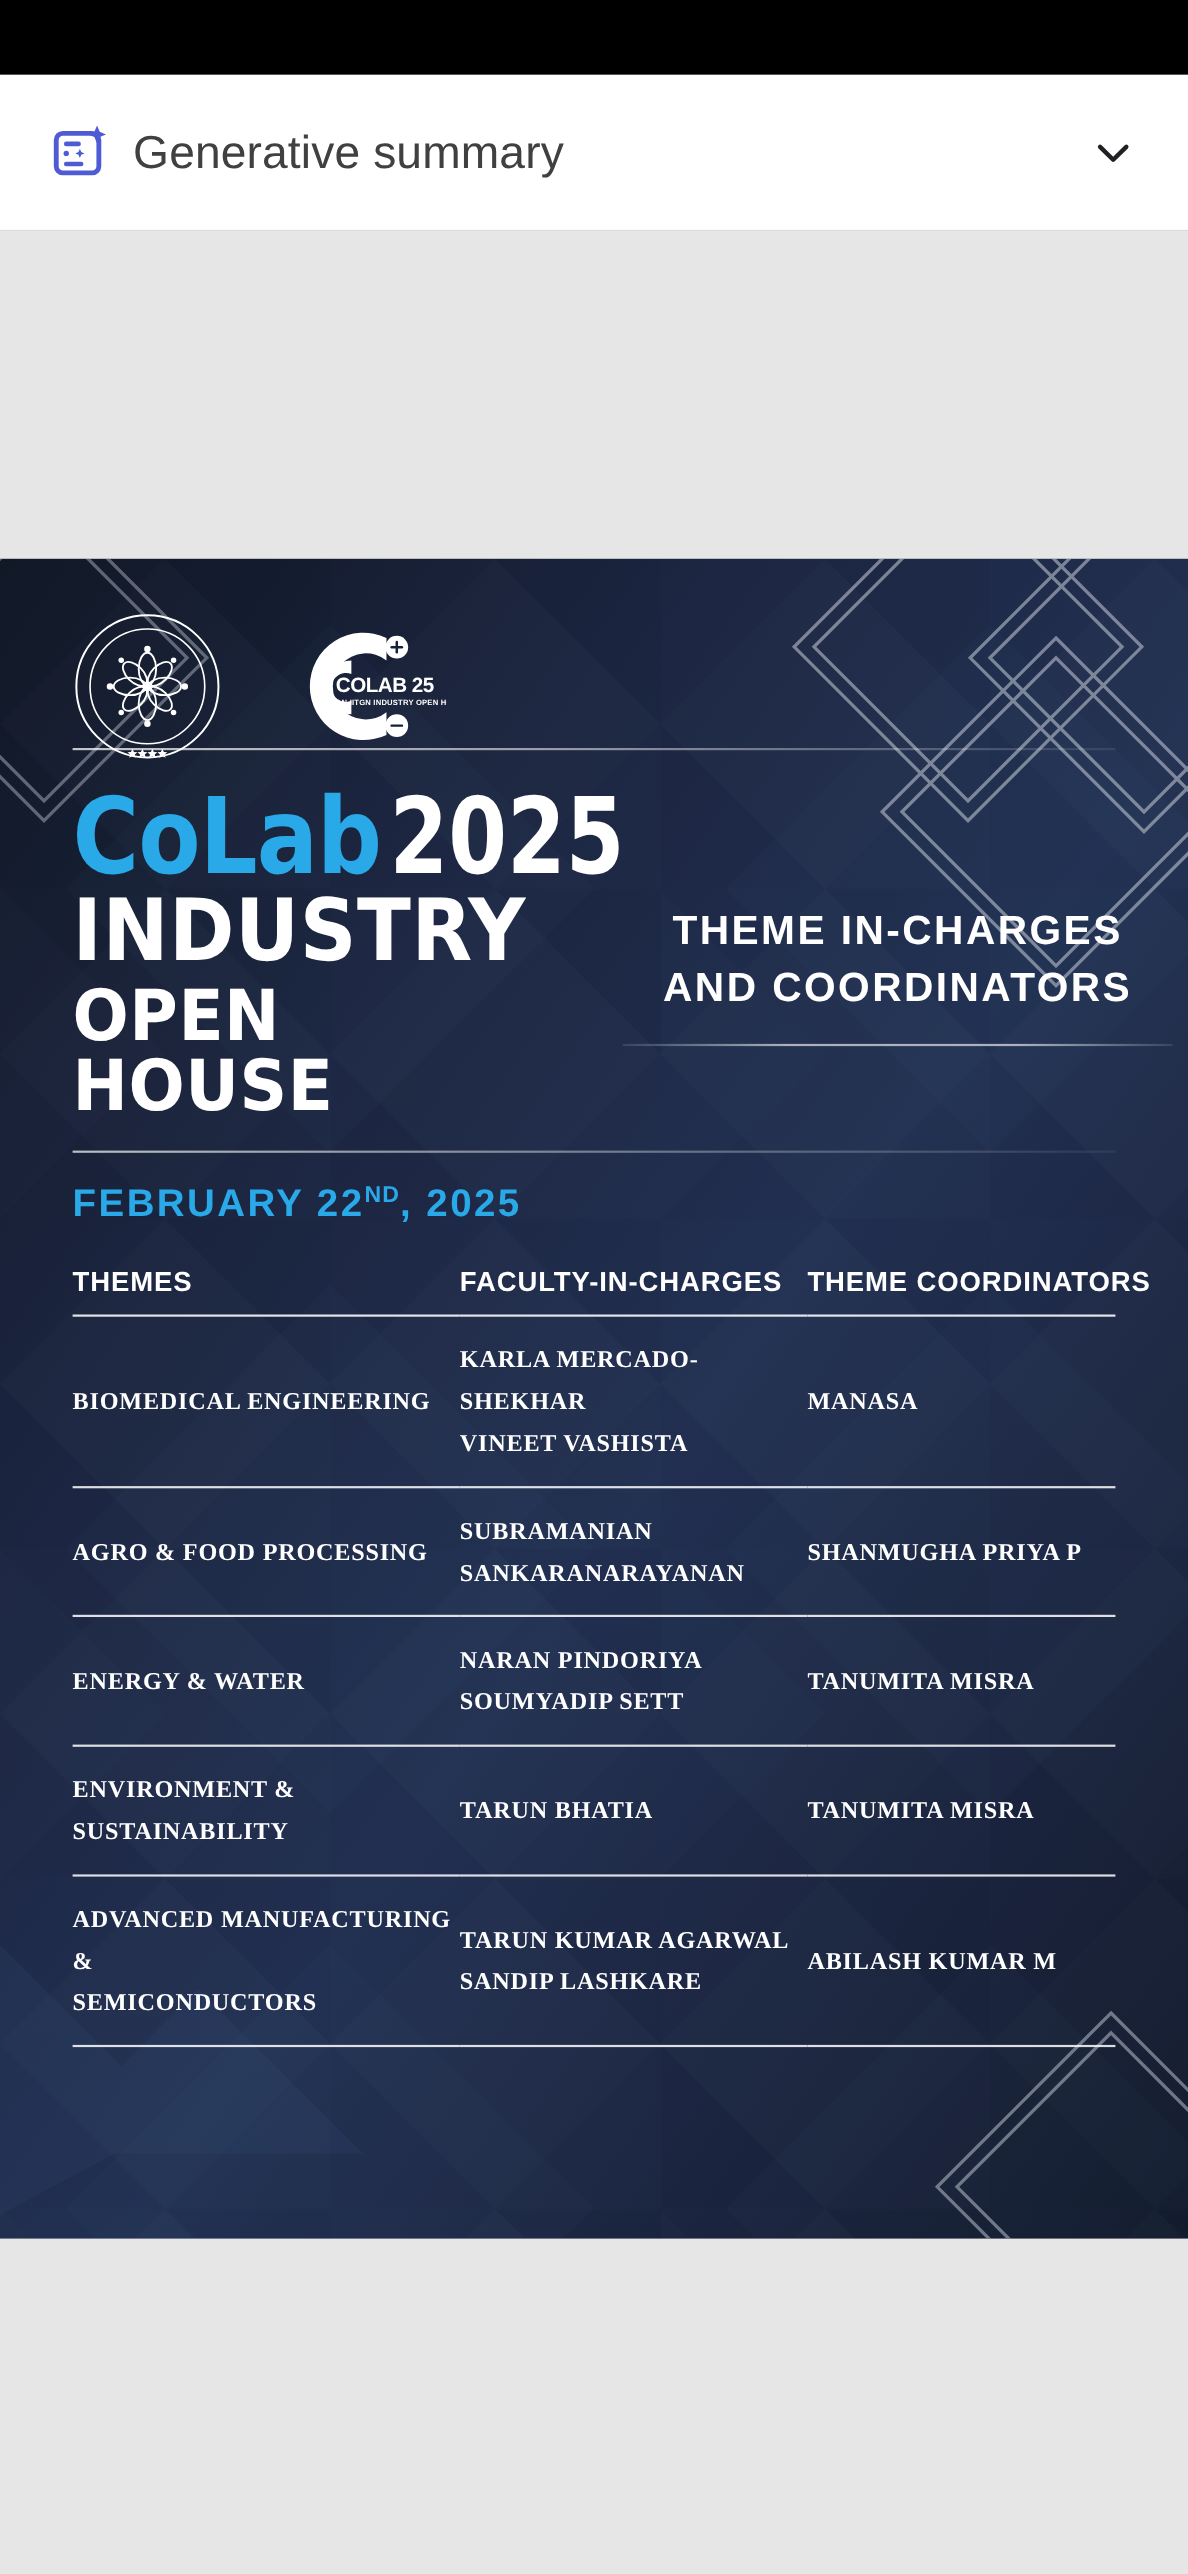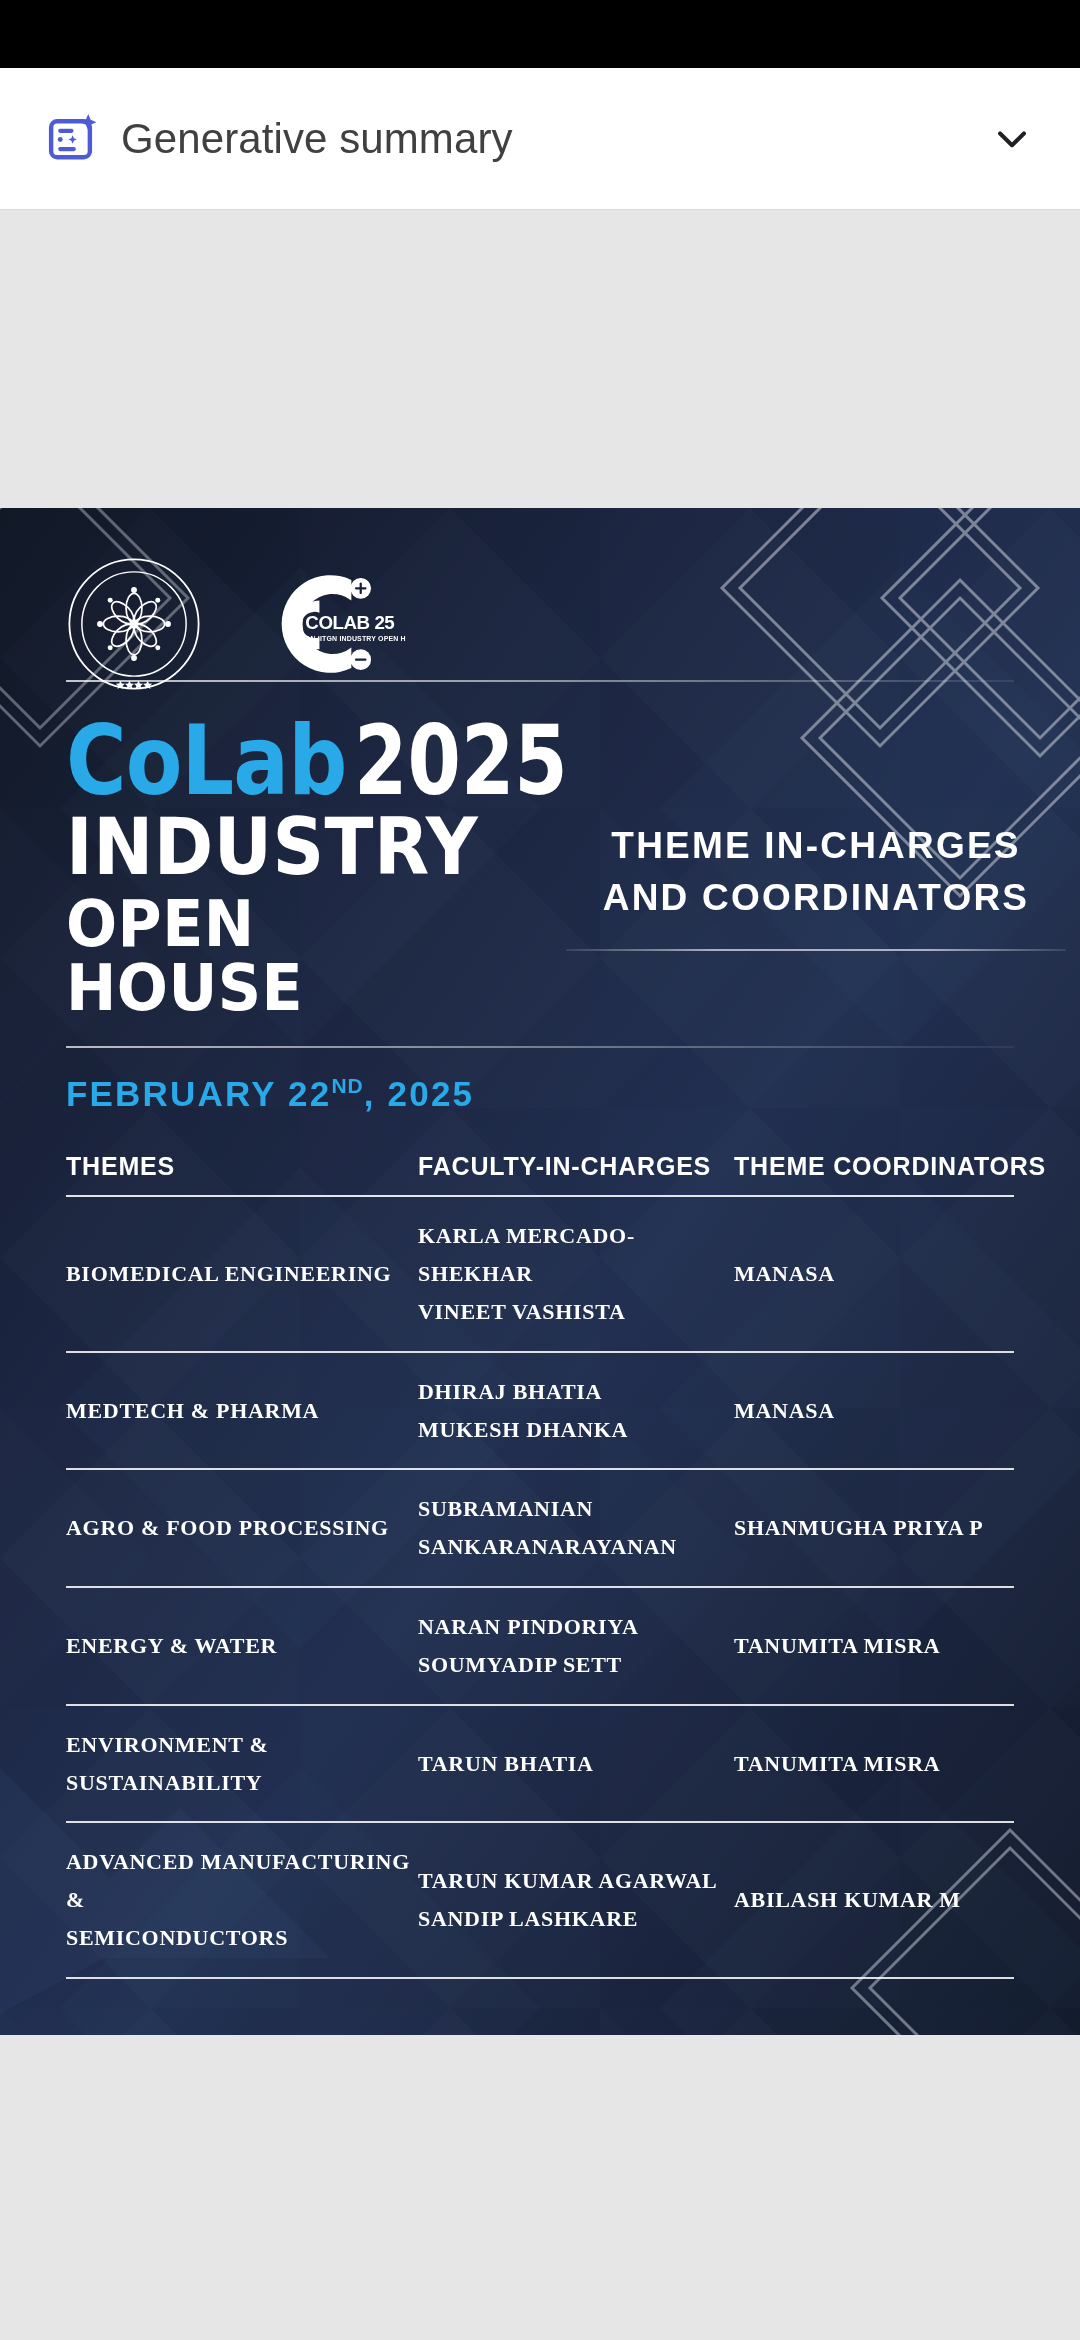--- a/index.html
+++ b/index.html
@@ -429,32 +429,20 @@
               <td class="col-fic">
                 <span class="cell-line">KARLA MERCADO-SHEKHAR</span>
                 <span class="cell-line">VINEET VASHISTA</span>
               </td>
               <td class="col-tc">
                 <span class="cell-line">MANASA</span>
               </td>
             </tr>
             <tr>
               <td class="col-theme">
-                <span class="cell-line">MEDTECH &amp; PHARMA</span>
-              </td>
-              <td class="col-fic">
-                <span class="cell-line">DHIRAJ BHATIA</span>
-                <span class="cell-line">MUKESH DHANKA</span>
-              </td>
-              <td class="col-tc">
-                <span class="cell-line">MANASA</span>
-              </td>
-            </tr>
-            <tr>
-              <td class="col-theme">
                 <span class="cell-line">AGRO &amp; FOOD PROCESSING</span>
               </td>
               <td class="col-fic">
                 <span class="cell-line">SUBRAMANIAN</span>
                 <span class="cell-line">SANKARANARAYANAN</span>
               </td>
               <td class="col-tc">
                 <span class="cell-line">SHANMUGHA PRIYA P</span>
               </td>
             </tr>

